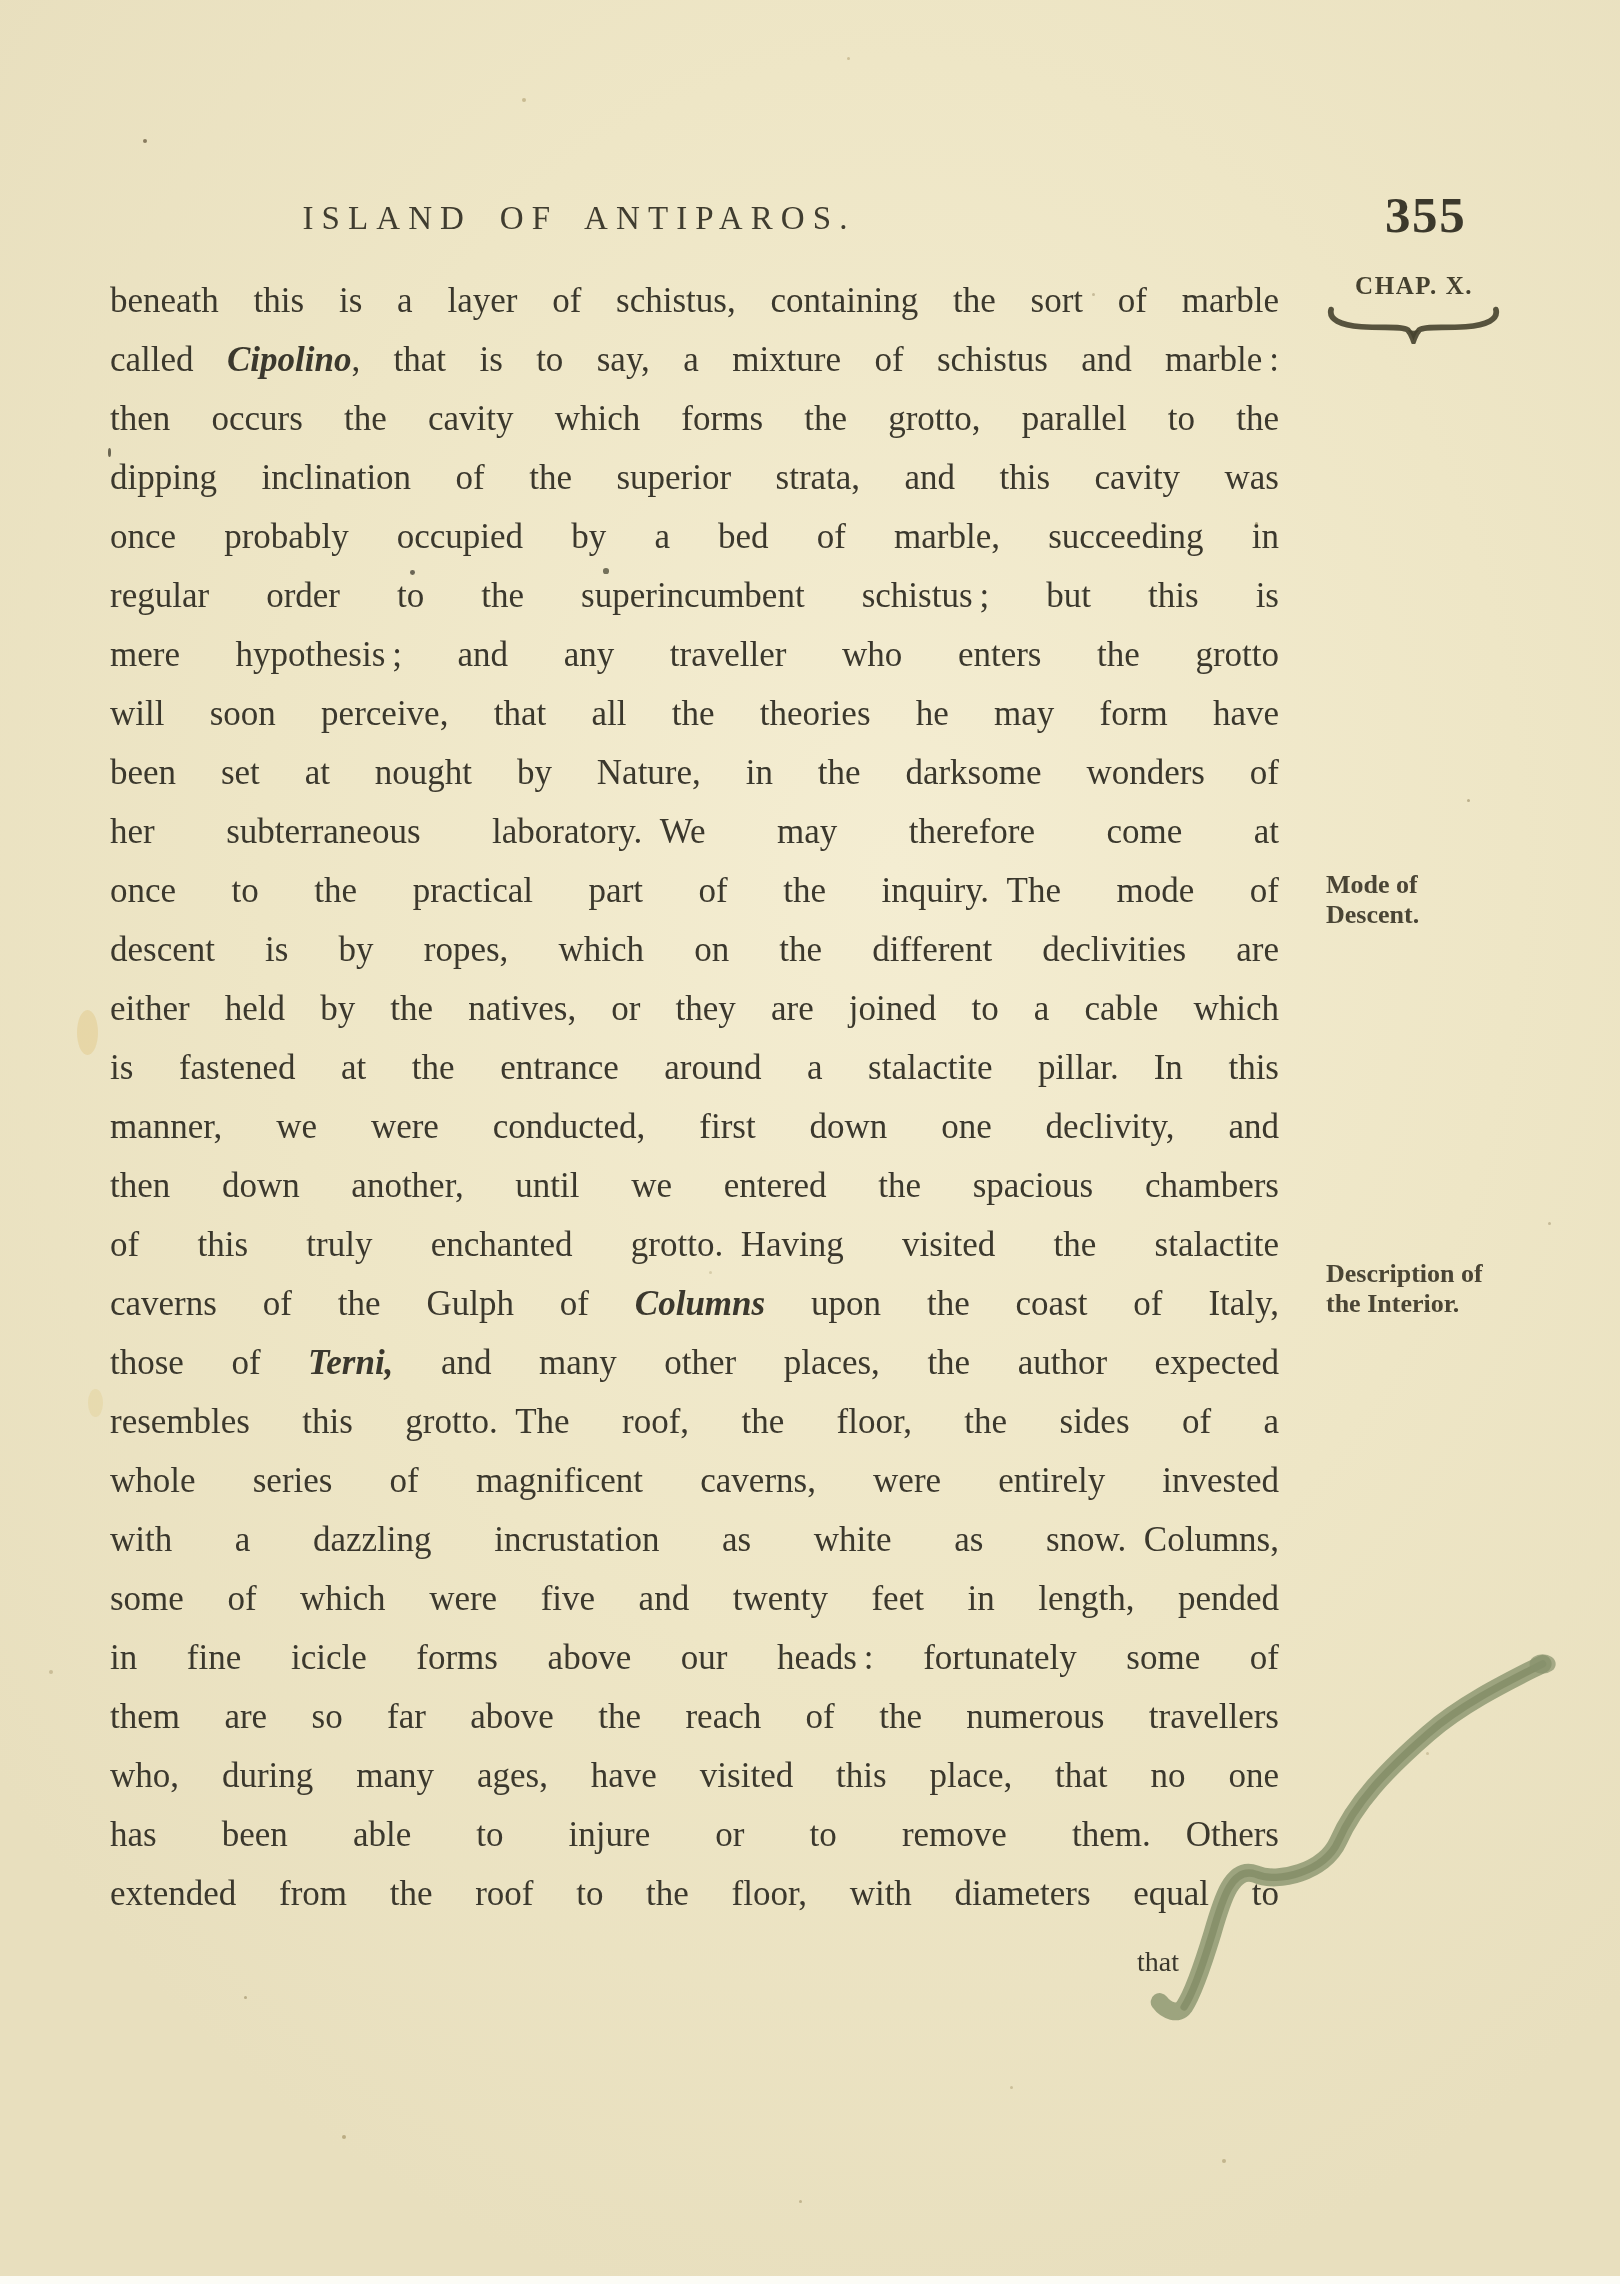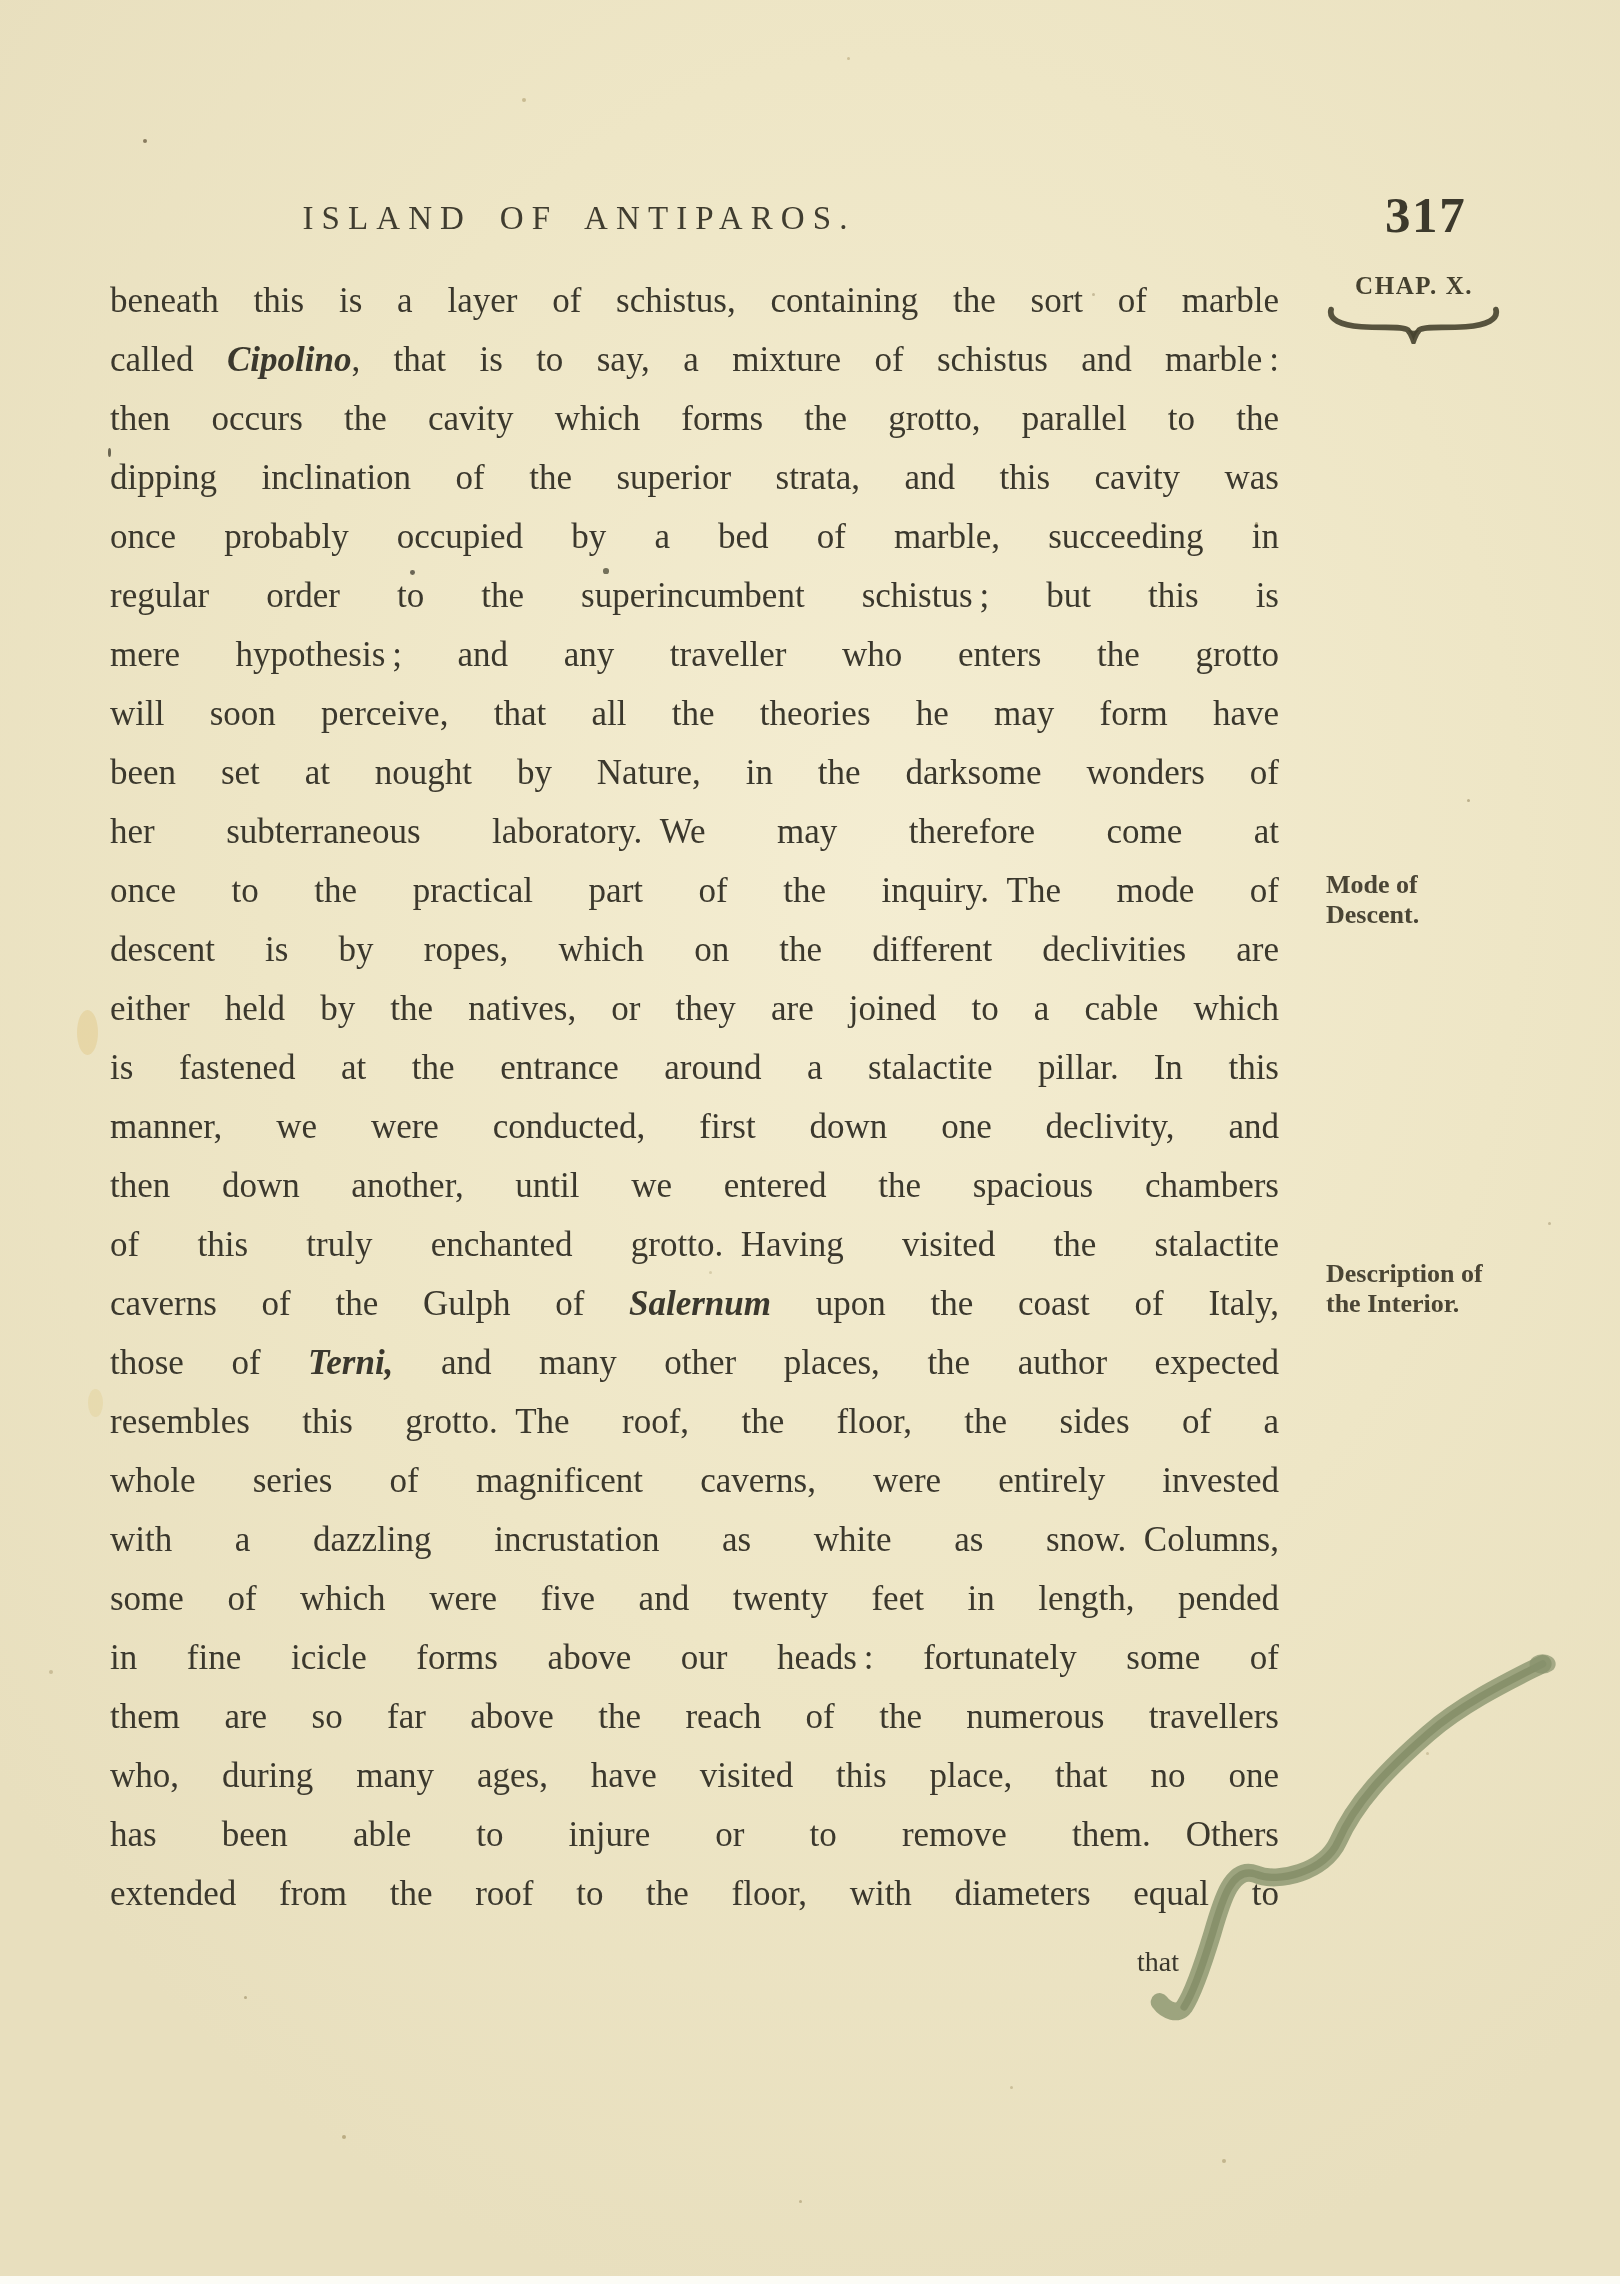--- a/index.html
+++ b/index.html
@@ -58,21 +58,21 @@
     background:#fcfcf6;
   }
 </style>
 </head>
 <body>
 
 <div class="page">
 
   <div class="running-header">ISLAND OF ANTIPAROS.</div>
 
-  <div class="page-number">317</div>
+  <div class="page-number">355</div>
 
   <div class="chapter-label">CHAP. X.</div>
 
   <svg class="chapter-brace" width="173" height="41" viewBox="0 0 212 50">
     <path d="M 5,8 C 2,20 16,27 42,29 C 72,31 92,28 99,33 C 103,37 104,41 106,46
              C 108,41 109,37 113,33 C 120,28 140,31 170,29 C 196,27 210,20 207,8" fill="none" stroke="#46422f" stroke-width="7" stroke-linecap="round" opacity="0.9"></path>
     <path d="M 99,33 C 103,37 104,41 106,46 C 108,41 109,37 113,33 C 109,34 103,34 99,33 Z" fill="#46422f" opacity="0.9"></path>
   </svg>
 
   <div class="body-text">
@@ -86,21 +86,21 @@
       <div class="body-line"><span>will soon perceive, that all the theories he may form have</span></div>
       <div class="body-line"><span>been set at nought by Nature, in the darksome wonders of</span></div>
       <div class="body-line"><span>her subterraneous laboratory. We may therefore come at</span></div>
       <div class="body-line"><span>once to the practical part of the inquiry. The mode of</span></div>
       <div class="body-line"><span>descent is by ropes, which on the different declivities are</span></div>
       <div class="body-line"><span>either held by the natives, or they are joined to a cable which</span></div>
       <div class="body-line"><span>is fastened at the entrance around a stalactite pillar. In this</span></div>
       <div class="body-line"><span>manner, we were conducted, first down one declivity, and</span></div>
       <div class="body-line"><span>then down another, until we entered the spacious chambers</span></div>
       <div class="body-line"><span>of this truly enchanted grotto. Having visited the stalactite</span></div>
-      <div class="body-line"><span>caverns of the Gulph of </span><i>Salernum</i><span> upon the coast of Italy,</span></div>
+      <div class="body-line"><span>caverns of the Gulph of </span><i>Columns</i><span> upon the coast of Italy,</span></div>
       <div class="body-line"><span>those of </span><i>Terni,</i><span> and many other places, the author expected</span></div>
       <div class="body-line"><span>resembles this grotto. The roof, the floor, the sides of a</span></div>
       <div class="body-line"><span>whole series of magnificent caverns, were entirely invested</span></div>
       <div class="body-line"><span>with a dazzling incrustation as white as snow. Columns,</span></div>
       <div class="body-line"><span>some of which were five and twenty feet in length, pended</span></div>
       <div class="body-line"><span>in fine icicle forms above our heads : fortunately some of</span></div>
       <div class="body-line"><span>them are so far above the reach of the numerous travellers</span></div>
       <div class="body-line"><span>who, during many ages, have visited this place, that no one</span></div>
       <div class="body-line"><span>has been able to injure or to remove them. Others</span></div>
       <div class="body-line"><span>extended from the roof to the floor, with diameters equal to</span></div>

